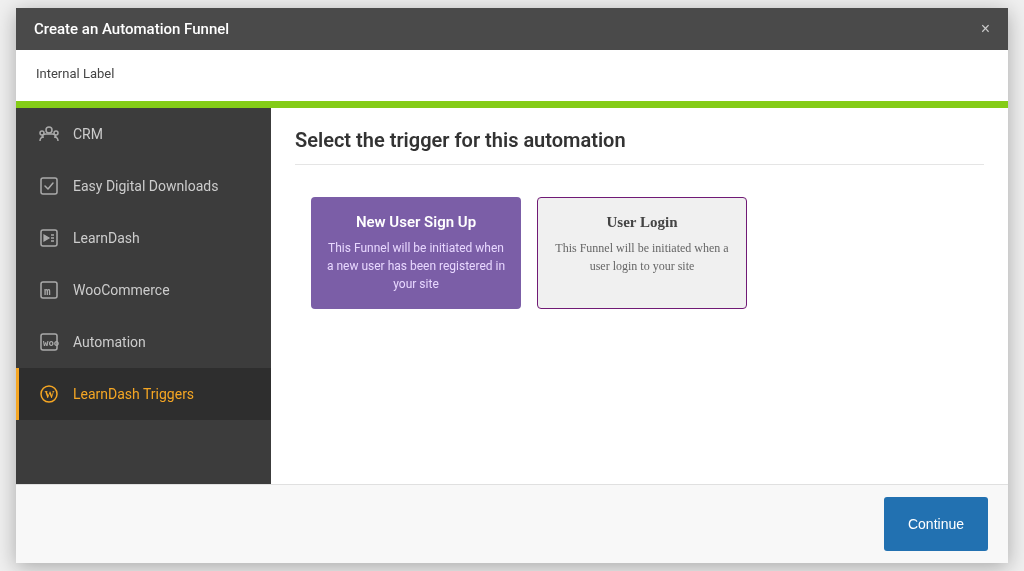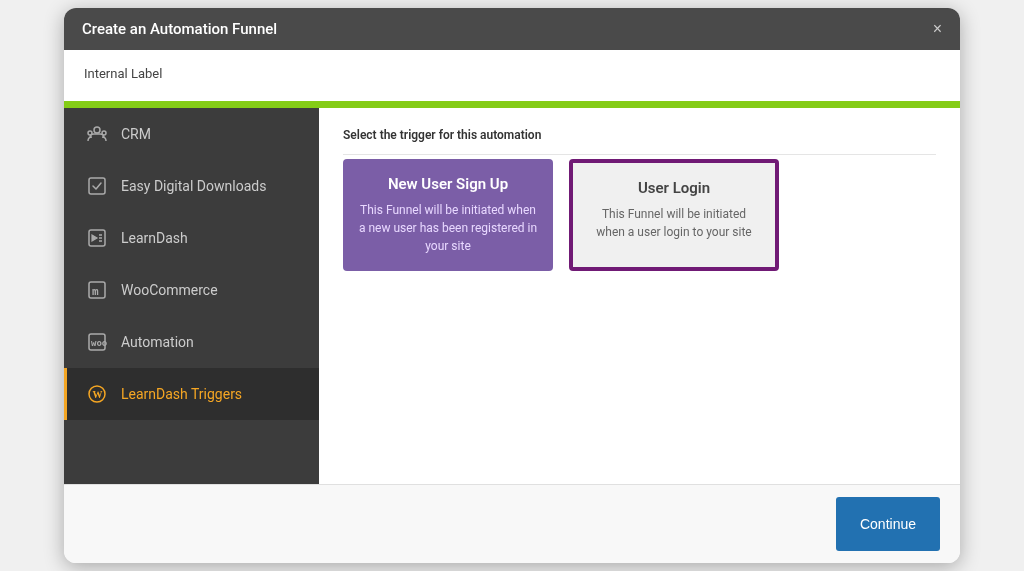--- a/index.html
+++ b/index.html
@@ -13,24 +13,24 @@
     }
     .modal-overlay {
       width: 1024px;
       height: 571px;
       background: #f0f0f0;
       display: flex;
       align-items: center;
       justify-content: center;
     }
     .modal {
-      width: 896px;
+      width: 992px;
       height: 555px;
       background: #fff;
-      border-radius: 12px;
+      border-radius: 0;
       box-shadow: 0 4px 20px rgba(0,0,0,0.3);
       display: flex;
       flex-direction: column;
       overflow: hidden;
     }
     .modal-header {
       background: #4a4a4a;
       color: #fff;
       padding: 12px 18px;
       display: flex;
@@ -114,50 +114,52 @@
     .sidebar-label {
       font-size: 14px;
     }
     .main-panel {
       flex: 1;
       padding: 20px 24px;
       overflow-y: auto;
       background: #fff;
     }
     .trigger-title {
-      font-size: 12px;
+      font-size: 20px;
       font-weight: 600;
       color: #333;
-      margin-bottom: 4px;
+      margin-bottom: 32px;
       padding-bottom: 12px;
       border-bottom: 1px solid #e5e5e5;
     }
     .trigger-options {
       display: flex;
       gap: 16px;
       flex-wrap: wrap;
+      margin-left: 16px;
     }
     .trigger-card {
       width: 210px;
       min-height: 110px;
       border-radius: 4px;
       padding: 16px 14px;
       cursor: pointer;
       display: flex;
       flex-direction: column;
       align-items: center;
       text-align: center;
       gap: 8px;
     }
     .trigger-card.selected {
       background: #7b5ea7;
     }
     .trigger-card.unselected {
       background: #f0f0f0;
-      border: 4px solid #701a75;
+      border: 1px solid #701a75;
+      font-family: Liberation Serif, serif;
     }
     .trigger-card-title {
       font-size: 15px;
       font-weight: 600;
     }
     .trigger-card.selected .trigger-card-title {
       color: #fff;
     }
     .trigger-card.unselected .trigger-card-title {
       color: #444;

